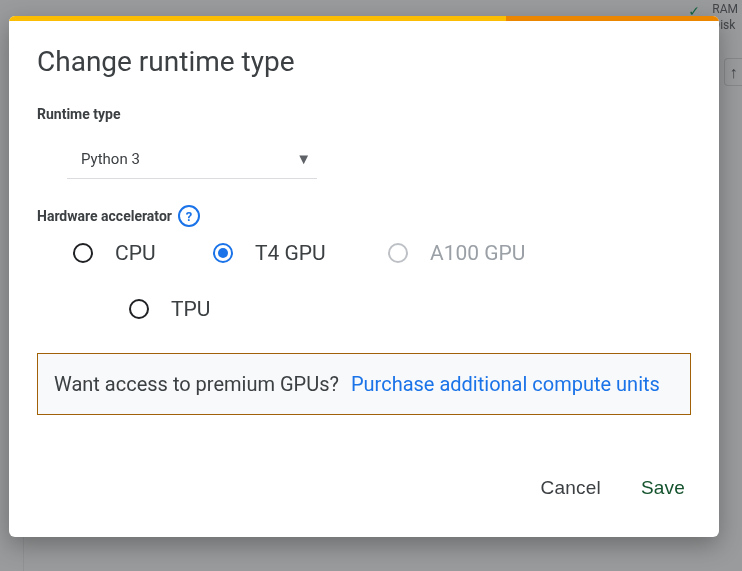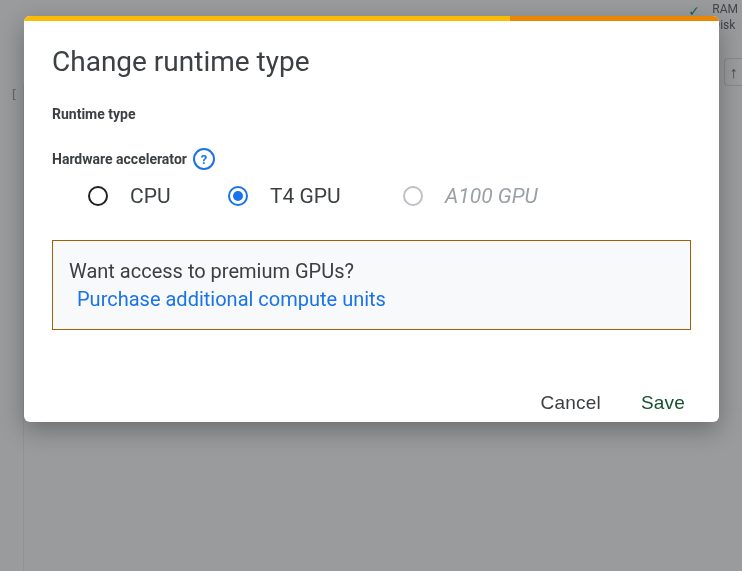--- a/index.html
+++ b/index.html
@@ -26,26 +26,26 @@
     .bg-gutter::after {
       content: "["; color: #9aa0a6; position: absolute; top: 2px; left: 10px; font-family: monospace;
     }
     .backdrop {
       position: absolute; inset: 0; background: rgba(32,33,36,0.45);
     }
 
     
     .dialog {
       position: absolute;
-      top: 16px; left: 24px; right: 23px;
+      top: 16px; left: 9px; right: 23px;
       background: #fff;
       border-radius: 6px;
       box-shadow: 0 8px 24px rgba(0,0,0,0.3);
       overflow: hidden;
-      padding-bottom: 2px;
+      padding-bottom: 32px;
     }
     .dialog-accent {
       height: 5px;
       background: linear-gradient(90deg, #fbbc04 0%, #fbbc04 70%, #ea8600 70%, #ea8600 100%);
     }
     .dialog-body { padding: 24px 28px 0 28px; }
     .dialog-title {
       font-size: 28px; font-weight: 400; color: #3c4043; letter-spacing: 0;
       margin-bottom: 28px;
     }
@@ -87,21 +87,21 @@
       width: 20px; height: 20px; border-radius: 50%;
       border: 2px solid #202124; flex-shrink:0;
       display:flex; align-items:center; justify-content:center;
     }
     .radio-item.selected .radio-circle { border-color: #1a73e8; }
     .radio-item.selected .radio-circle::after {
       content:""; width:10px; height:10px; border-radius:50%; background:#1a73e8;
     }
     .radio-item.disabled .radio-circle { border-color: #bdc1c6; }
     .radio-label { font-size: 21px; color: #3c4043; white-space: nowrap; }
-    .radio-item.disabled .radio-label { color: #9aa0a6; font-style: italic; }
+    .radio-item.disabled .radio-label { color: #9aa0a6; }
 
     
     .promo {
       margin-top: 32px;
       border: 1px solid #a16207;
       background: #f8f9fa;
       padding: 18px 16px;
       font-size: 20px; color: #3c4043;
       display: flex; gap: 4px; flex-wrap: wrap;
     }
@@ -135,39 +135,47 @@
 </div>
 
 <div class="backdrop"></div>
 
 <div class="dialog">
   <div class="dialog-accent"></div>
   <div class="dialog-body">
     <h1 class="dialog-title">Change runtime type</h1>
 
     <div class="section-label">Runtime type</div>
+    <div class="select">
+      <span>Python 3</span>
+      <span class="arrow">▼</span>
+    </div>
 
     <div class="section-label acc">
       <span>Hardware accelerator</span>
       <span class="help-icon">?</span>
     </div>
 
     <div class="radio-grid">
       <label class="radio-item">
         <span class="radio-circle"></span>
         <span class="radio-label">CPU</span>
       </label>
       <label class="radio-item selected">
         <span class="radio-circle"></span>
         <span class="radio-label">T4 GPU</span>
       </label>
       <label class="radio-item disabled">
         <span class="radio-circle"></span>
         <span class="radio-label">A100 GPU</span>
       </label>
+      <label class="radio-item push">
+        <span class="radio-circle"></span>
+        <span class="radio-label">TPU</span>
+      </label>
     </div>
 
     <div class="promo">
       <span>Want access to premium GPUs?</span>
       <a>Purchase additional compute units</a>
     </div>
   </div>
 
   <div class="dialog-footer">
     <button class="btn btn-cancel">Cancel</button>

